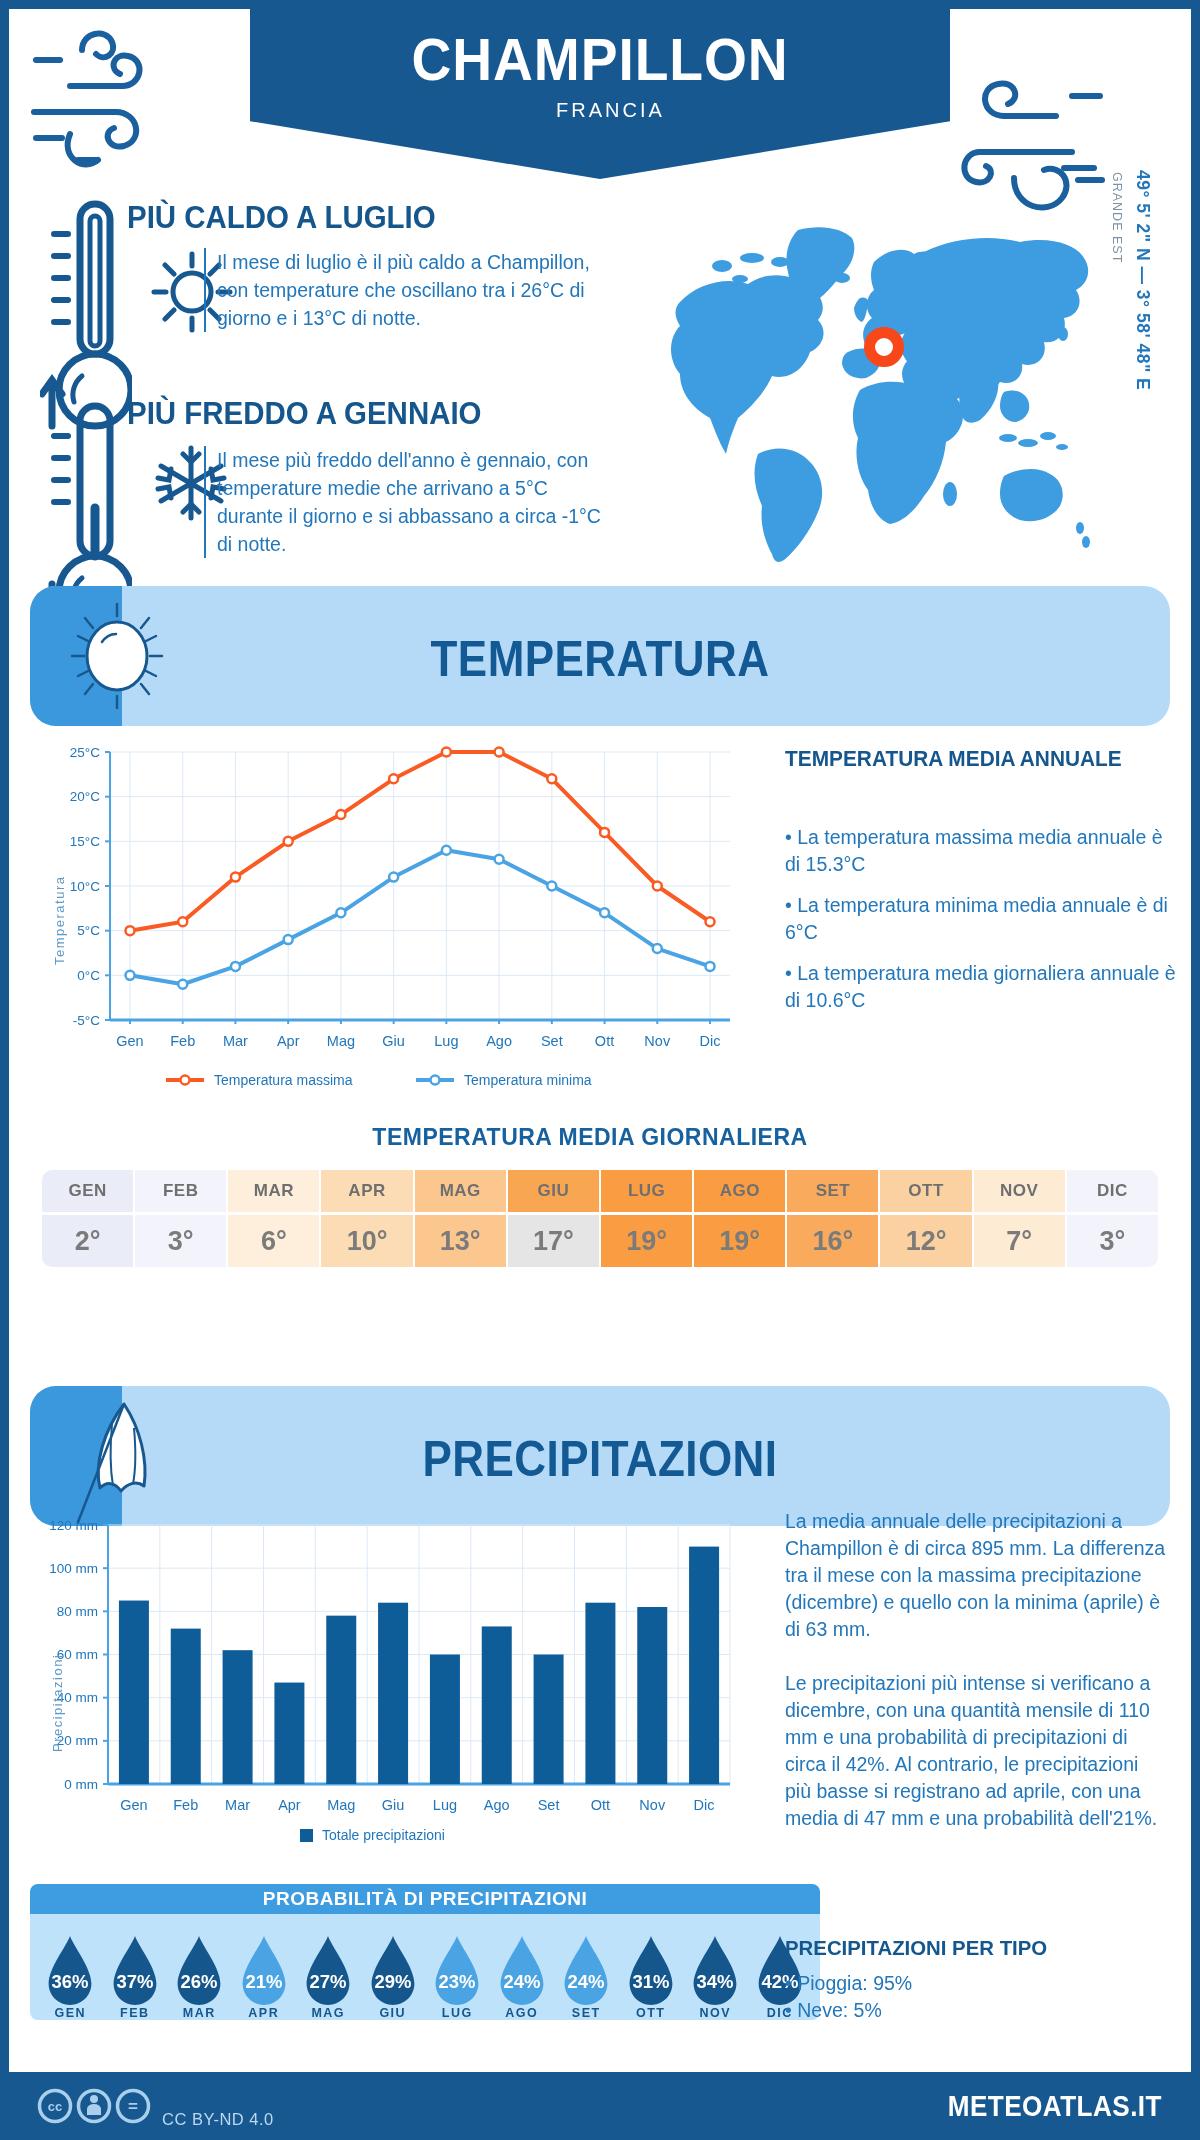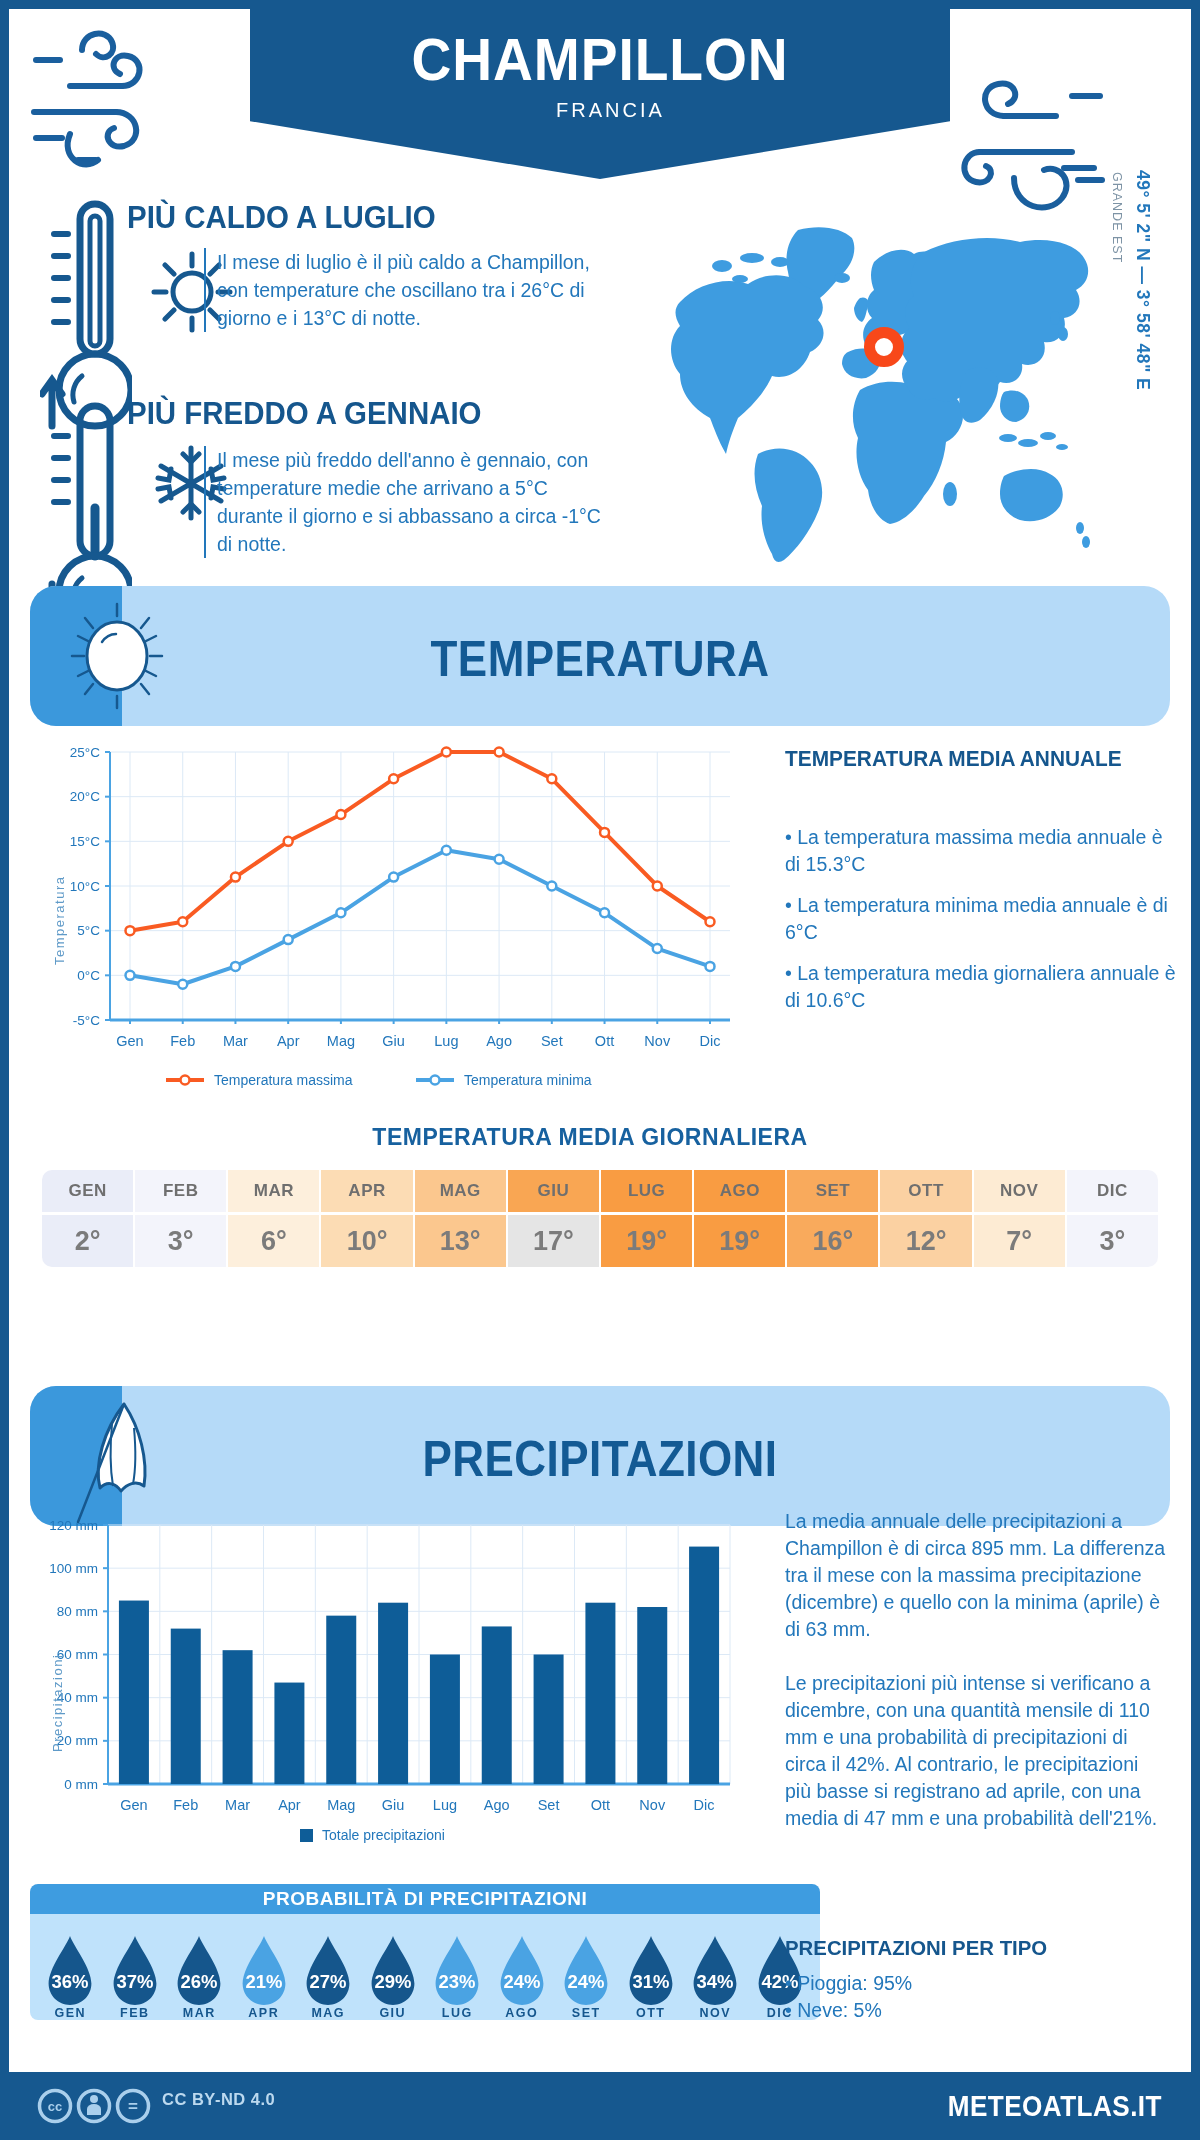--- a/index.html
+++ b/index.html
@@ -59,21 +59,21 @@
   
   .prob{position:absolute;left:30px;top:1884px;width:790px;}
   .prob .phead{height:30px;background:#3e9ce0;border-radius:8px 8px 0 0;display:flex;align-items:center;justify-content:center;
     color:#fff;font-weight:bold;font-size:19px;letter-spacing:.5px;}
   .prob .pbody{height:106px;background:#bfe2fb;border-radius:0 0 8px 8px;display:flex;justify-content:space-around;padding:19px 8px 0 8px;}
   .dropcell{width:58px;display:flex;flex-direction:column;align-items:center;}
   .dropcell .mon{margin-top:1px;font-size:12.5px;font-weight:bold;color:#15568d;letter-spacing:1.5px;}
 
   
   .footer{position:absolute;left:0;bottom:0;width:1200px;height:68px;background:#16588f;z-index:60;}
-  .footer .lic{position:absolute;left:162px;top:18px;font-size:16.5px;font-weight:bold;color:#bcd9ef;letter-spacing:.5px;text-align:right;}
+  .footer .lic{position:absolute;left:162px;top:38px;font-size:16.5px;font-weight:normal;color:#bcd9ef;letter-spacing:.5px;text-align:right;}
   .footer .site{position:absolute;right:38px;top:18px;font-size:29px;font-weight:bold;color:#fff;transform:scaleX(.9);transform-origin:100% 50%;letter-spacing:.5px;}
 </style>
 </head>
 <body>
 
 <div class="page">
   <div class="frame"></div>
 
   <div class="banner">
     <h1>CHAMPILLON</h1>

